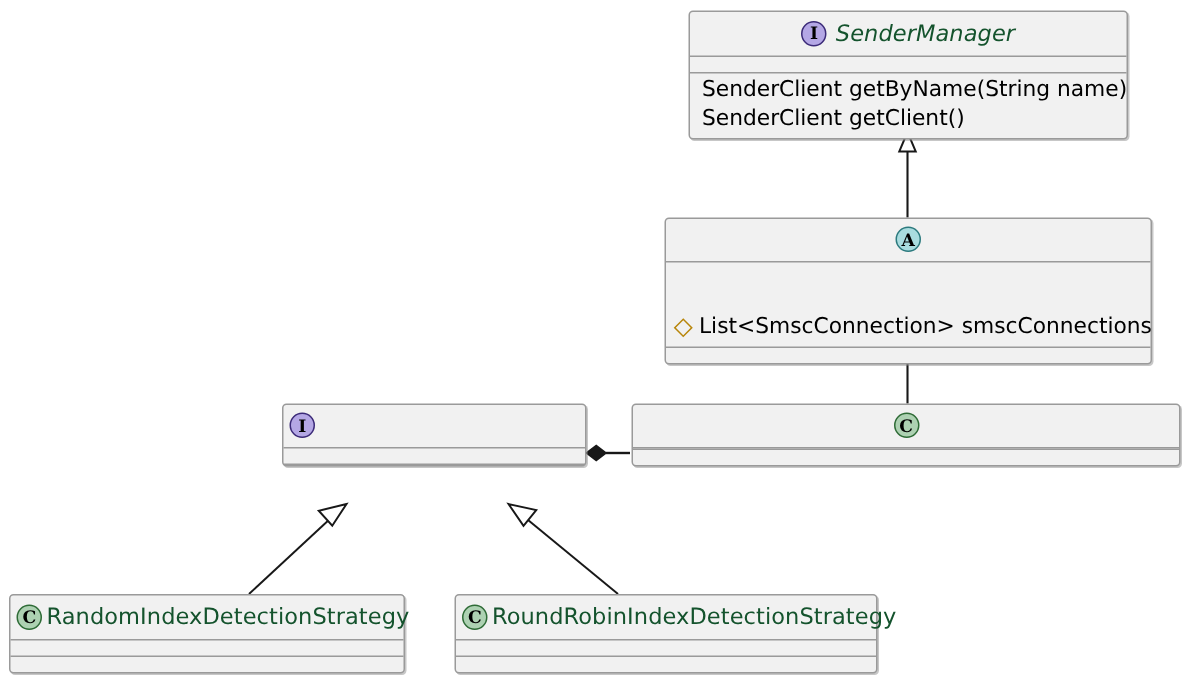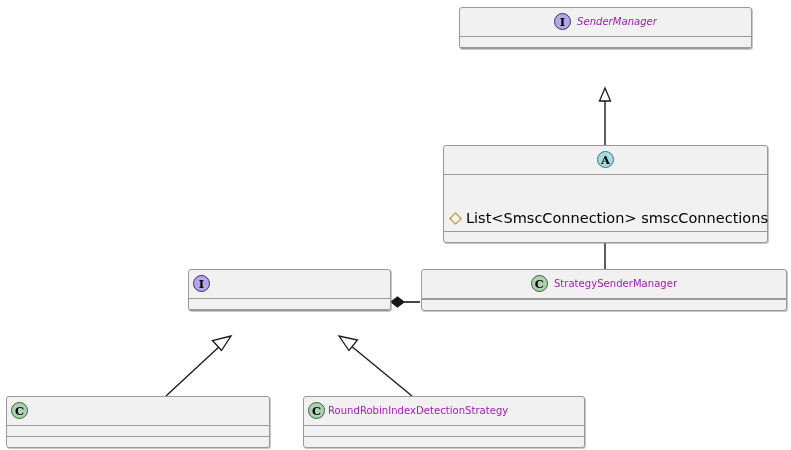--- a/index.html
+++ b/index.html
@@ -34,22 +34,22 @@
     gap: 6px;
     padding: 5px 8px 6px 8px;
     white-space: nowrap;
   }
   .uml-title.left {
     justify-content: flex-start;
     gap: 3px;
     padding-left: 4px;
   }
   .uml-title-text {
-    font-size: 10px;
-    color: #a21caf;
+    font-size: 15px;
+    color: #14532d;
     letter-spacing: 0.05px;
   }
   .italic { font-style: italic; }
 
   .uml-sep {
     border-top: 1px solid #9A9A9A;
   }
   .uml-compartment {
     padding: 2px 6px 3px 6px;
   }
@@ -172,20 +172,24 @@
   </svg>
 
   <div class="uml-class" style="left:459px; top:7px; width:293px;">
     <div class="uml-title">
       <span class="icon-circle icon-interface">I</span>
       <span class="uml-title-text italic">SenderManager</span>
     </div>
     <div class="uml-sep"></div>
     <div class="uml-compartment uml-empty"></div>
     <div class="uml-sep"></div>
+    <div class="uml-compartment">
+      <div class="uml-member-plain">SenderClient getByName(String name)</div>
+      <div class="uml-member-plain">SenderClient getClient()</div>
+    </div>
   </div>
 
   <div class="uml-class" style="left:443px; top:145px; width:325px;">
     <div class="uml-title">
       <span class="icon-circle icon-abstract">A</span>
     </div>
     <div class="uml-sep"></div>
     <div class="uml-compartment">
       <div class="uml-member">
         <span class="vis-protected"></span>
@@ -201,30 +205,30 @@
       <span class="icon-circle icon-interface">I</span>
     </div>
     <div class="uml-sep"></div>
     <div class="uml-compartment uml-empty"></div>
     <div class="uml-sep"></div>
   </div>
 
   <div class="uml-class" style="left:421px; top:269px; width:366px;">
     <div class="uml-title">
       <span class="icon-circle icon-class">C</span>
-      <span class="uml-title-text">StrategySenderManager</span>
     </div>
     <div class="uml-sep"></div>
     <div class="uml-sep"></div>
     <div class="uml-compartment uml-empty"></div>
   </div>
 
   <div class="uml-class" style="left:6px; top:396px; width:264px;">
     <div class="uml-title left">
       <span class="icon-circle icon-class">C</span>
+      <span class="uml-title-text">RandomIndexDetectionStrategy</span>
     </div>
     <div class="uml-sep"></div>
     <div class="uml-compartment uml-empty"></div>
     <div class="uml-sep"></div>
     <div class="uml-compartment uml-empty"></div>
   </div>
 
   <div class="uml-class" style="left:303px; top:396px; width:282px;">
     <div class="uml-title left">
       <span class="icon-circle icon-class">C</span>

